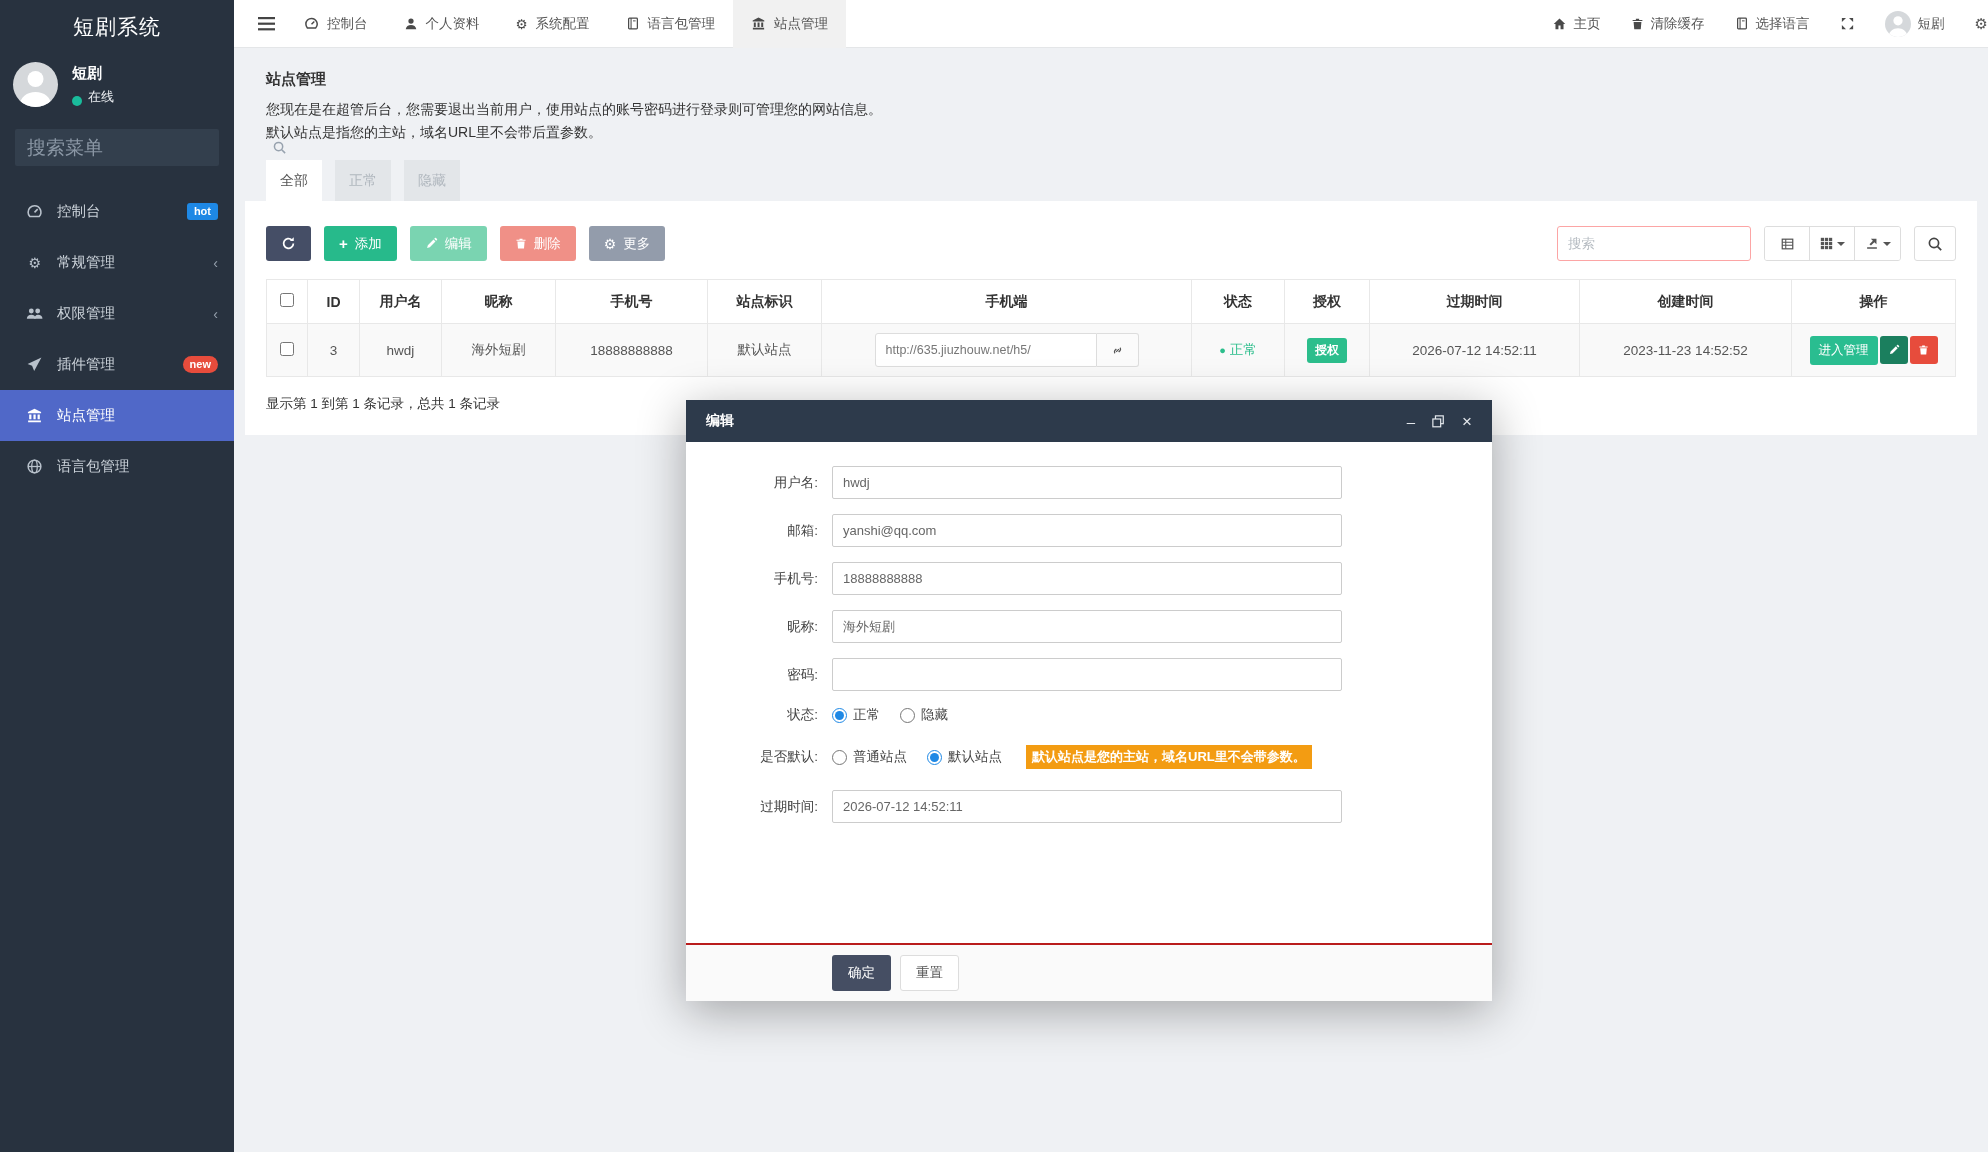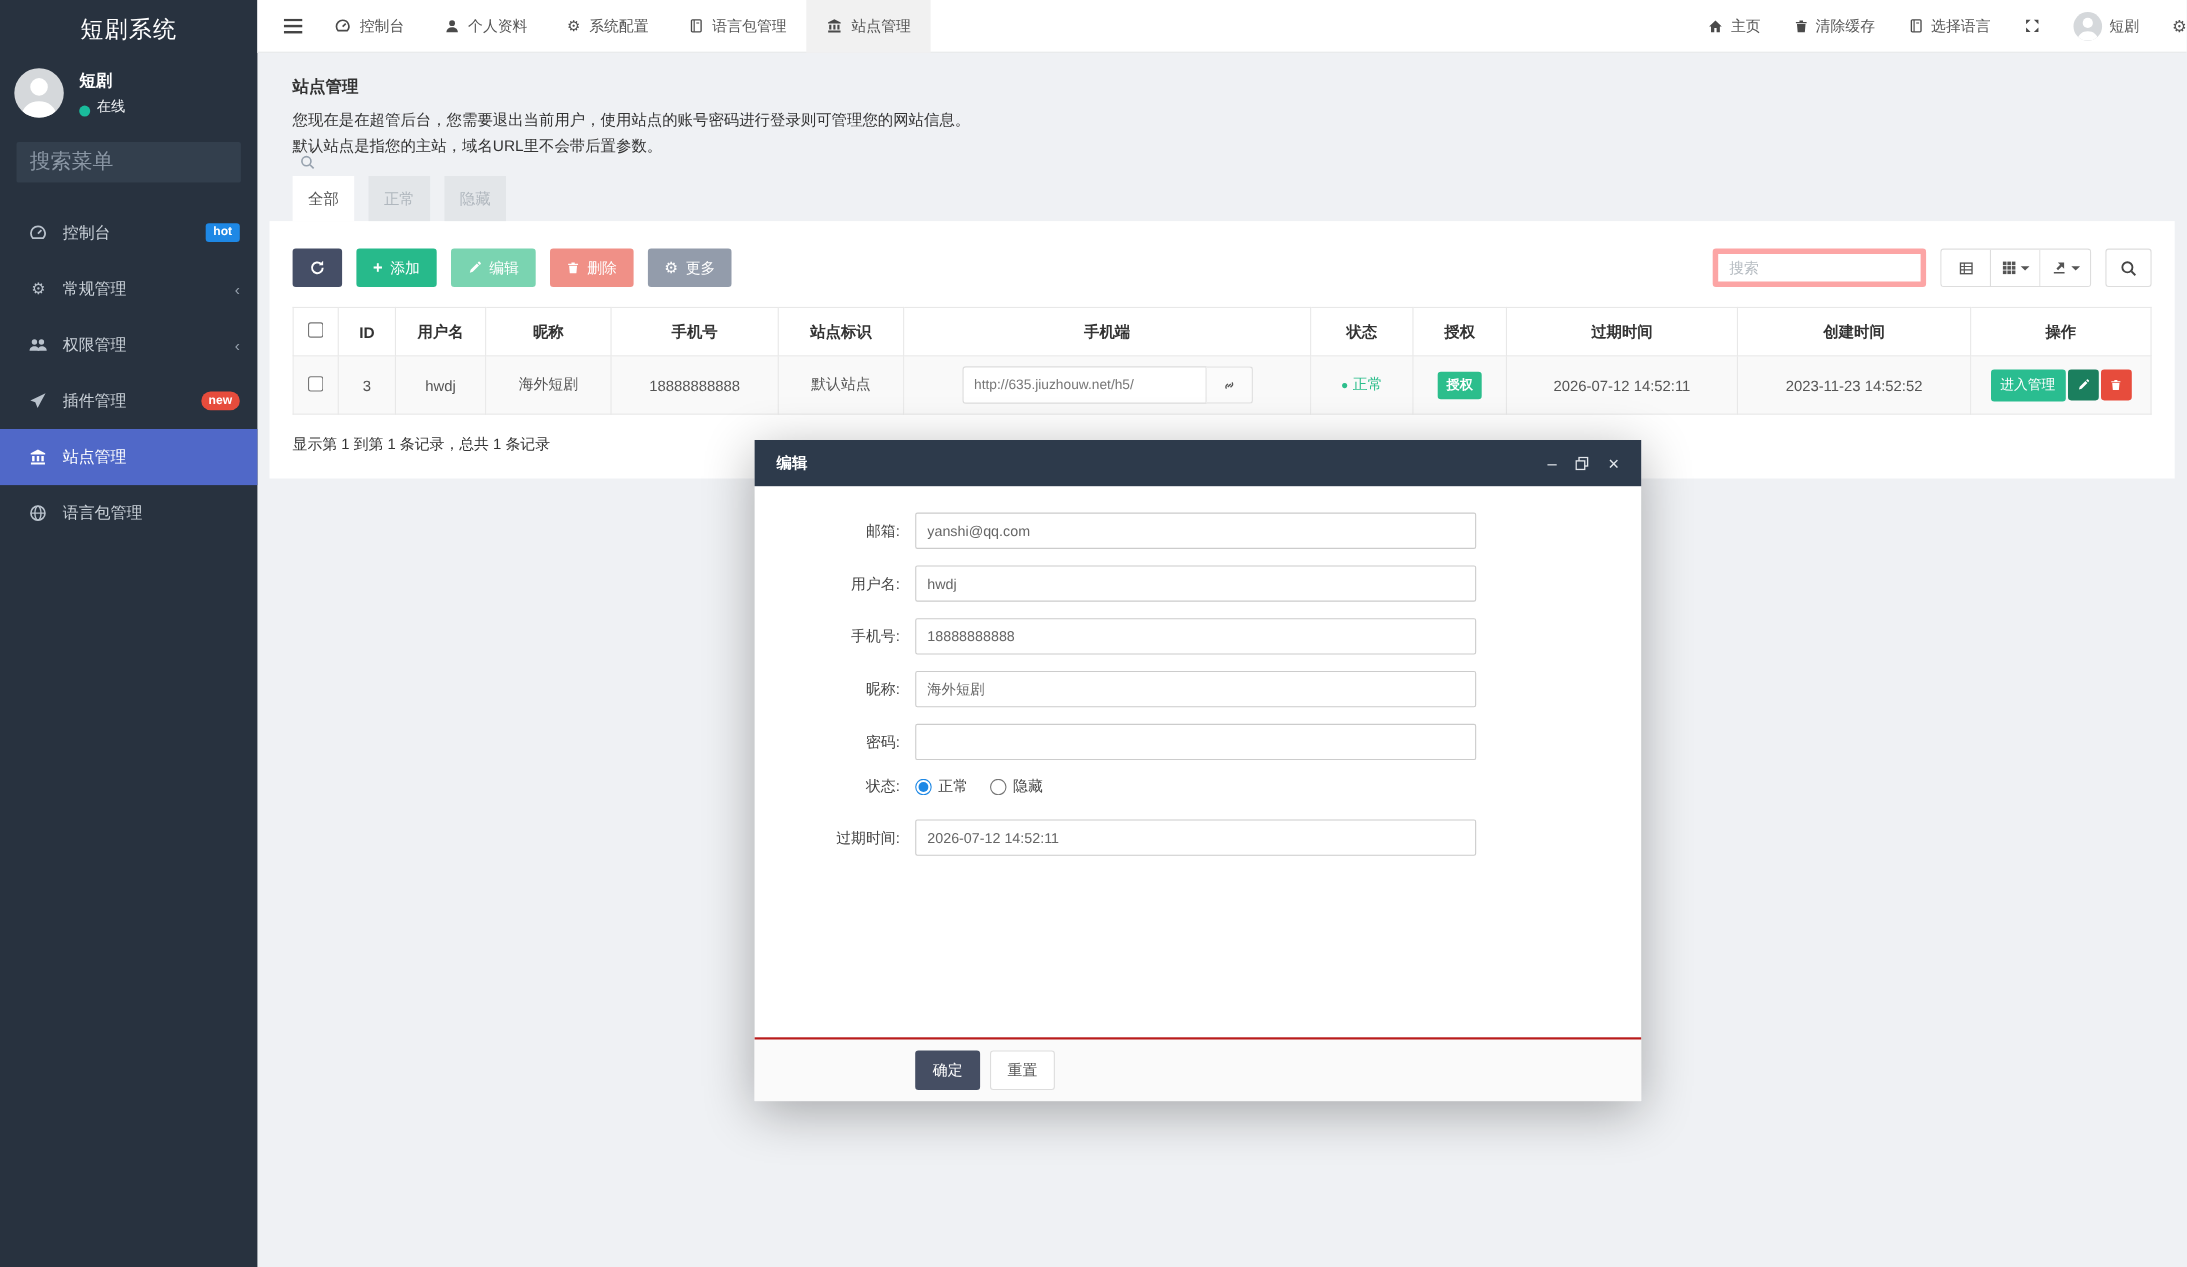--- a/index.html
+++ b/index.html
@@ -50,21 +50,21 @@
   .panel-body { background:#fff; padding:25px 21px 22px; }
 
   .toolbar { display:flex; align-items:center; margin-bottom:18px; }
   .btn { height:35px; border:none; border-radius:3px; color:#fff; font-size:13.5px; font-family:inherit; display:inline-flex; align-items:center; gap:7px; padding:0 15px; margin-right:13px; cursor:pointer; }
   .btn-refresh { background:#454e66; width:45px; justify-content:center; padding:0; }
   .btn-add { background:#27ba8b; }
   .btn-edit { background:#7ad4b1; }
   .btn-del  { background:#f09087; }
   .btn-more { background:#939cab; }
   .toolbar-right { margin-left:auto; display:flex; align-items:center; gap:13px; }
-  .search-box { width:194px; height:35px; border:5px solid #fca5a5; border-radius:3px; padding:0 10px; font-size:13.5px; font-family:inherit; color:#555; outline:none; }
+  .search-box { width:194px; height:35px; border:1px solid #fca5a5; border-radius:3px; padding:0 10px; font-size:13.5px; font-family:inherit; color:#555; outline:none; }
   .search-box::placeholder { color:#b6bcc2; }
   .btn-group { display:flex; border:1px solid #ddd; border-radius:3px; overflow:hidden; background:#fff; }
   .bg-btn { width:45px; height:33px; display:flex; align-items:center; justify-content:center; gap:4px; border-right:1px solid #ddd; color:#555; cursor:pointer; background:#fff; }
   .bg-btn:last-child { border-right:none; }
   .caret { width:0; height:0; border-left:4px solid transparent; border-right:4px solid transparent; border-top:4px solid #555; }
   .btn-search-sq { width:42px; height:35px; border:1px solid #ddd; border-radius:3px; background:#fff; display:flex; align-items:center; justify-content:center; cursor:pointer; color:#444; }
 
   table { width:100%; border-collapse:collapse; table-layout:fixed;padding-left:24px; }
   th,td { border:1px solid #e8e8e8; text-align:center; vertical-align:middle; }
   th { height:44px; font-size:14px; color:#333; background:#fff; }
@@ -490,26 +490,26 @@
               <rect x="4" y="1" width="9" height="9" fill="none" stroke="#e3e7ec" stroke-width="1.4"></rect>
               <rect x="1" y="4.6" width="9" height="9" fill="#2d3a4b" stroke="#e3e7ec" stroke-width="1.4"></rect>
             </svg>
           </span>
         <span style="font-size:17px;">×</span>
       </span>
     </div>
 
     <div class="modal-body">
       <div class="form-row">
+        <span class="form-label">用户名:</span>
+        <input class="form-control" type="text" value="hwdj" style="">
+      </div>
+      <div class="form-row">
         <span class="form-label">邮箱:</span>
         <input class="form-control" type="text" value="yanshi@qq.com" style="">
-      </div>
-      <div class="form-row">
-        <span class="form-label">用户名:</span>
-        <input class="form-control" type="text" value="hwdj" style="">
       </div>
       <div class="form-row">
         <span class="form-label">手机号:</span>
         <input class="form-control" type="text" value="18888888888" style="">
       </div>
       <div class="form-row">
         <span class="form-label">昵称:</span>
         <input class="form-control" type="text" value="海外短剧" style="">
       </div>
       <div class="form-row">
@@ -522,20 +522,34 @@
           <label>
               <input type="radio" name="status" checked="" style="">
               <span>正常</span>
             </label>
           <label>
               <input type="radio" name="status" style="">
               <span>隐藏</span>
             </label>
         </span>
       </div>
+      <div class="form-row" style="margin-bottom:21px;">
+        <span class="form-label">是否默认:</span>
+        <span class="radio-row">
+          <label>
+              <input type="radio" name="isdefault" style="">
+              <span>普通站点</span>
+            </label>
+          <label>
+              <input type="radio" name="isdefault" checked="" style="">
+              <span>默认站点</span>
+            </label>
+          <span class="note">默认站点是您的主站，域名URL里不会带参数。</span>
+        </span>
+      </div>
       <div class="form-row">
         <span class="form-label">过期时间:</span>
         <input class="form-control" type="text" value="2026-07-12 14:52:11" style="">
       </div>
     </div>
 
     <div class="modal-foot">
       <button class="btn-ok">确定</button>
       <button class="btn-reset">重置</button>
     </div>

